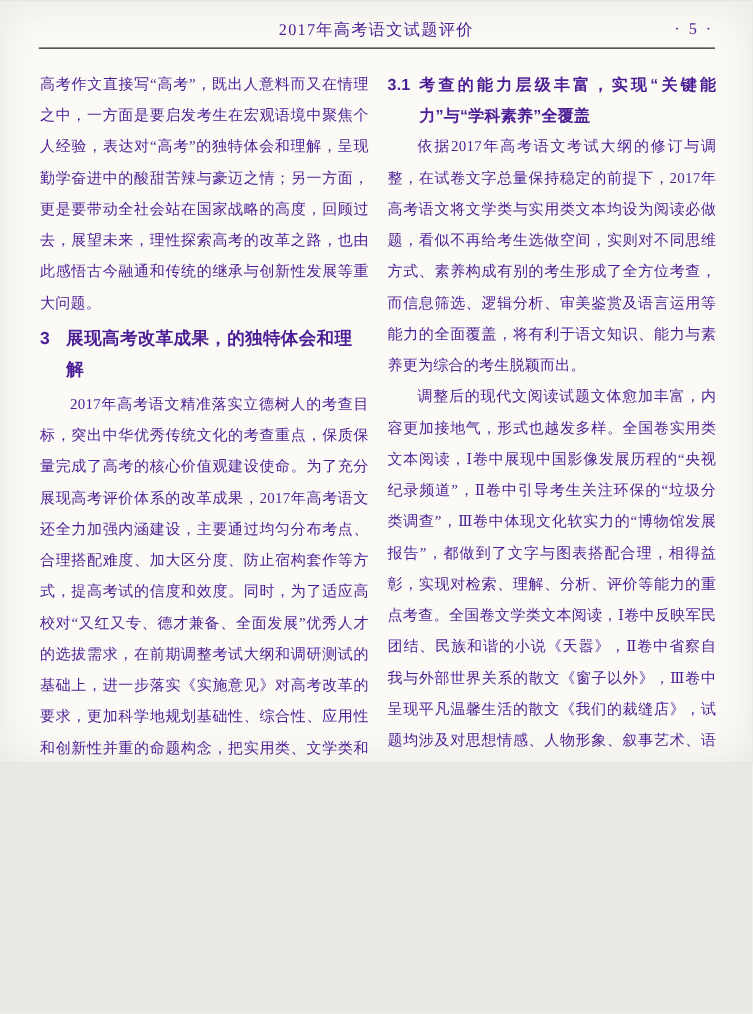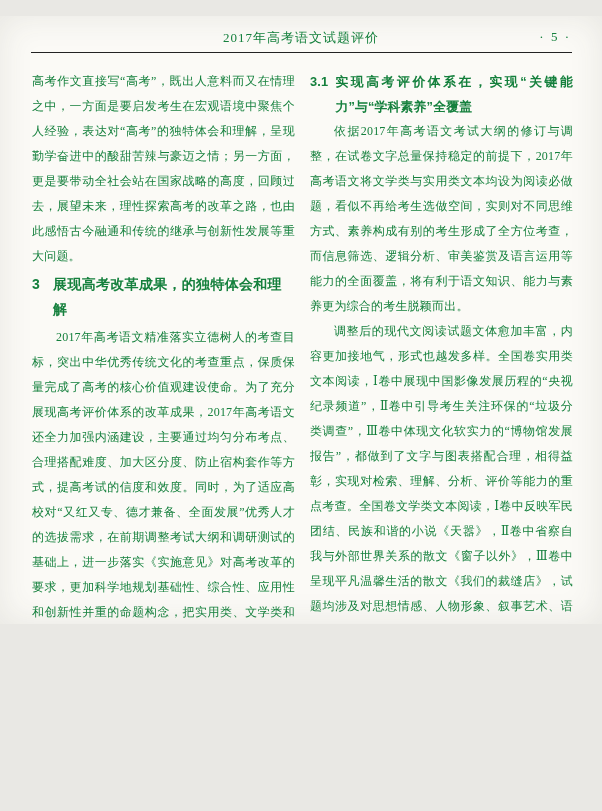--- a/index.html
+++ b/index.html
@@ -3,23 +3,23 @@
 <meta charset="utf-8">
 <style>
   html, body {
     margin: 0;
     padding: 0;
     background: #e9e8e4;
   }
   .page {
     width: 602px;
     height: 608px;
-    margin: 16px auto;
+    margin: 2px auto;
     background: #fbfaf6;
-    color: #15803d;
+    color: #4c1d95;
     font-family: "Liberation Serif", "DejaVu Serif", serif;
     position: relative;
     overflow: hidden;
     box-sizing: border-box;
     box-shadow: inset 0 0 34px rgba(60,55,45,0.10);
   }
   .running-head {
     position: relative;
     padding-top: 13px;
     height: 20px;
@@ -100,21 +100,21 @@
         <span class="sec-num">3</span>
         <span class="sec-title">展现高考改革成果，的独特体会和理解</span>
       </h2>
       <p class="body-text indent">2017年高考语文精准落实立德树人的考查目标，突出中华优秀传统文化的考查重点，保质保量完成了高考的核心价值观建设使命。为了充分展现高考评价体系的改革成果，2017年高考语文还全力加强内涵建设，主要通过均匀分布考点、合理搭配难度、加大区分度、防止宿构套作等方式，提高考试的信度和效度。同时，为了适应高校对“又红又专、德才兼备、全面发展”优秀人才的选拔需求，在前期调整考试大纲和调研测试的基础上，进一步落实《实施意见》对高考改革的要求，更加科学地规划基础性、综合性、应用性和创新性并重的命题构念，把实用类、文学类和论述类文本一起均设为阅读必考内容，从而加强对信息筛选、逻辑推断、审美鉴赏等诸项能力的重点考查，以“核心价值”为引领，实现高考评价体系在“必备知识”基础上对“关键能力”和“学科素养”的全面覆盖。</p>
       <p class="body-text indent">2017年高考语文试卷结构合理，包括论述类文本阅读、文学类文本阅读、实用类文本阅读、古代诗文阅读、名篇名句背诵、语言知识运用和写作等；考查的能力层级丰富，并建立了识记、理解、分析综合、鉴赏评价、表达应用、探究等能力层级与必备知识、关键能力、学科素养、核心价值的有机联系，稳中求进，在材料选取、文化传承、价值引领等方面，形成了自身的亮点。2017年的高考语文试题，着力推进语文教育与教学改革，促进中小学语文教学全方面重视语文综合素养，帮助学生构建均衡而合理的能力结构和素养体系，引领语文学科建设的方向，凸显</p>
     </section>
 
     <section class="col">
       <h3 class="subsection-heading">
         <span class="subsec-num">3.1</span>
-        <span class="subsec-title">实现高考评价体系在，实现“关键能力”与“学科素养”全覆盖</span>
+        <span class="subsec-title">考查的能力层级丰富，实现“关键能力”与“学科素养”全覆盖</span>
       </h3>
       <p class="body-text indent">依据2017年高考语文考试大纲的修订与调整，在试卷文字总量保持稳定的前提下，2017年高考语文将文学类与实用类文本均设为阅读必做题，看似不再给考生选做空间，实则对不同思维方式、素养构成有别的考生形成了全方位考查，而信息筛选、逻辑分析、审美鉴赏及语言运用等能力的全面覆盖，将有利于语文知识、能力与素养更为综合的考生脱颖而出。</p>
       <p class="body-text indent">调整后的现代文阅读试题文体愈加丰富，内容更加接地气，形式也越发多样。全国卷实用类文本阅读，Ⅰ卷中展现中国影像发展历程的“央视纪录频道”，Ⅱ卷中引导考生关注环保的“垃圾分类调查”，Ⅲ卷中体现文化软实力的“博物馆发展报告”，都做到了文字与图表搭配合理，相得益彰，实现对检索、理解、分析、评价等能力的重点考查。全国卷文学类文本阅读，Ⅰ卷中反映军民团结、民族和谐的小说《天嚣》，Ⅱ卷中省察自我与外部世界关系的散文《窗子以外》，Ⅲ卷中呈现平凡温馨生活的散文《我们的裁缝店》，试题均涉及对思想情感、人物形象、叙事艺术、语言风格等文学阅读核心要素的考查，在全面检阅考生文学素养的基础上，突出审美鉴赏能力的考查。论述类文本阅读，作为全国卷的第一道试题，在确保形式稳定的前提下，在命题思路和技术上狠下苦功、多用巧力，Ⅰ卷论述与人类生存环境密切相关的“气候正义”，Ⅱ卷探讨富有历史意义的“青花瓷兴起”，Ⅲ卷解读新型城镇化建设背景下的“乡村记忆”，一方面承继过往，重点考查对文章基本观点的理解，另一方面更力图作出新的探索，强化对论述方法、论证形式和批判性思维的考查。</p>
 
     </section>
 
   </main>
 
 </div>
 

